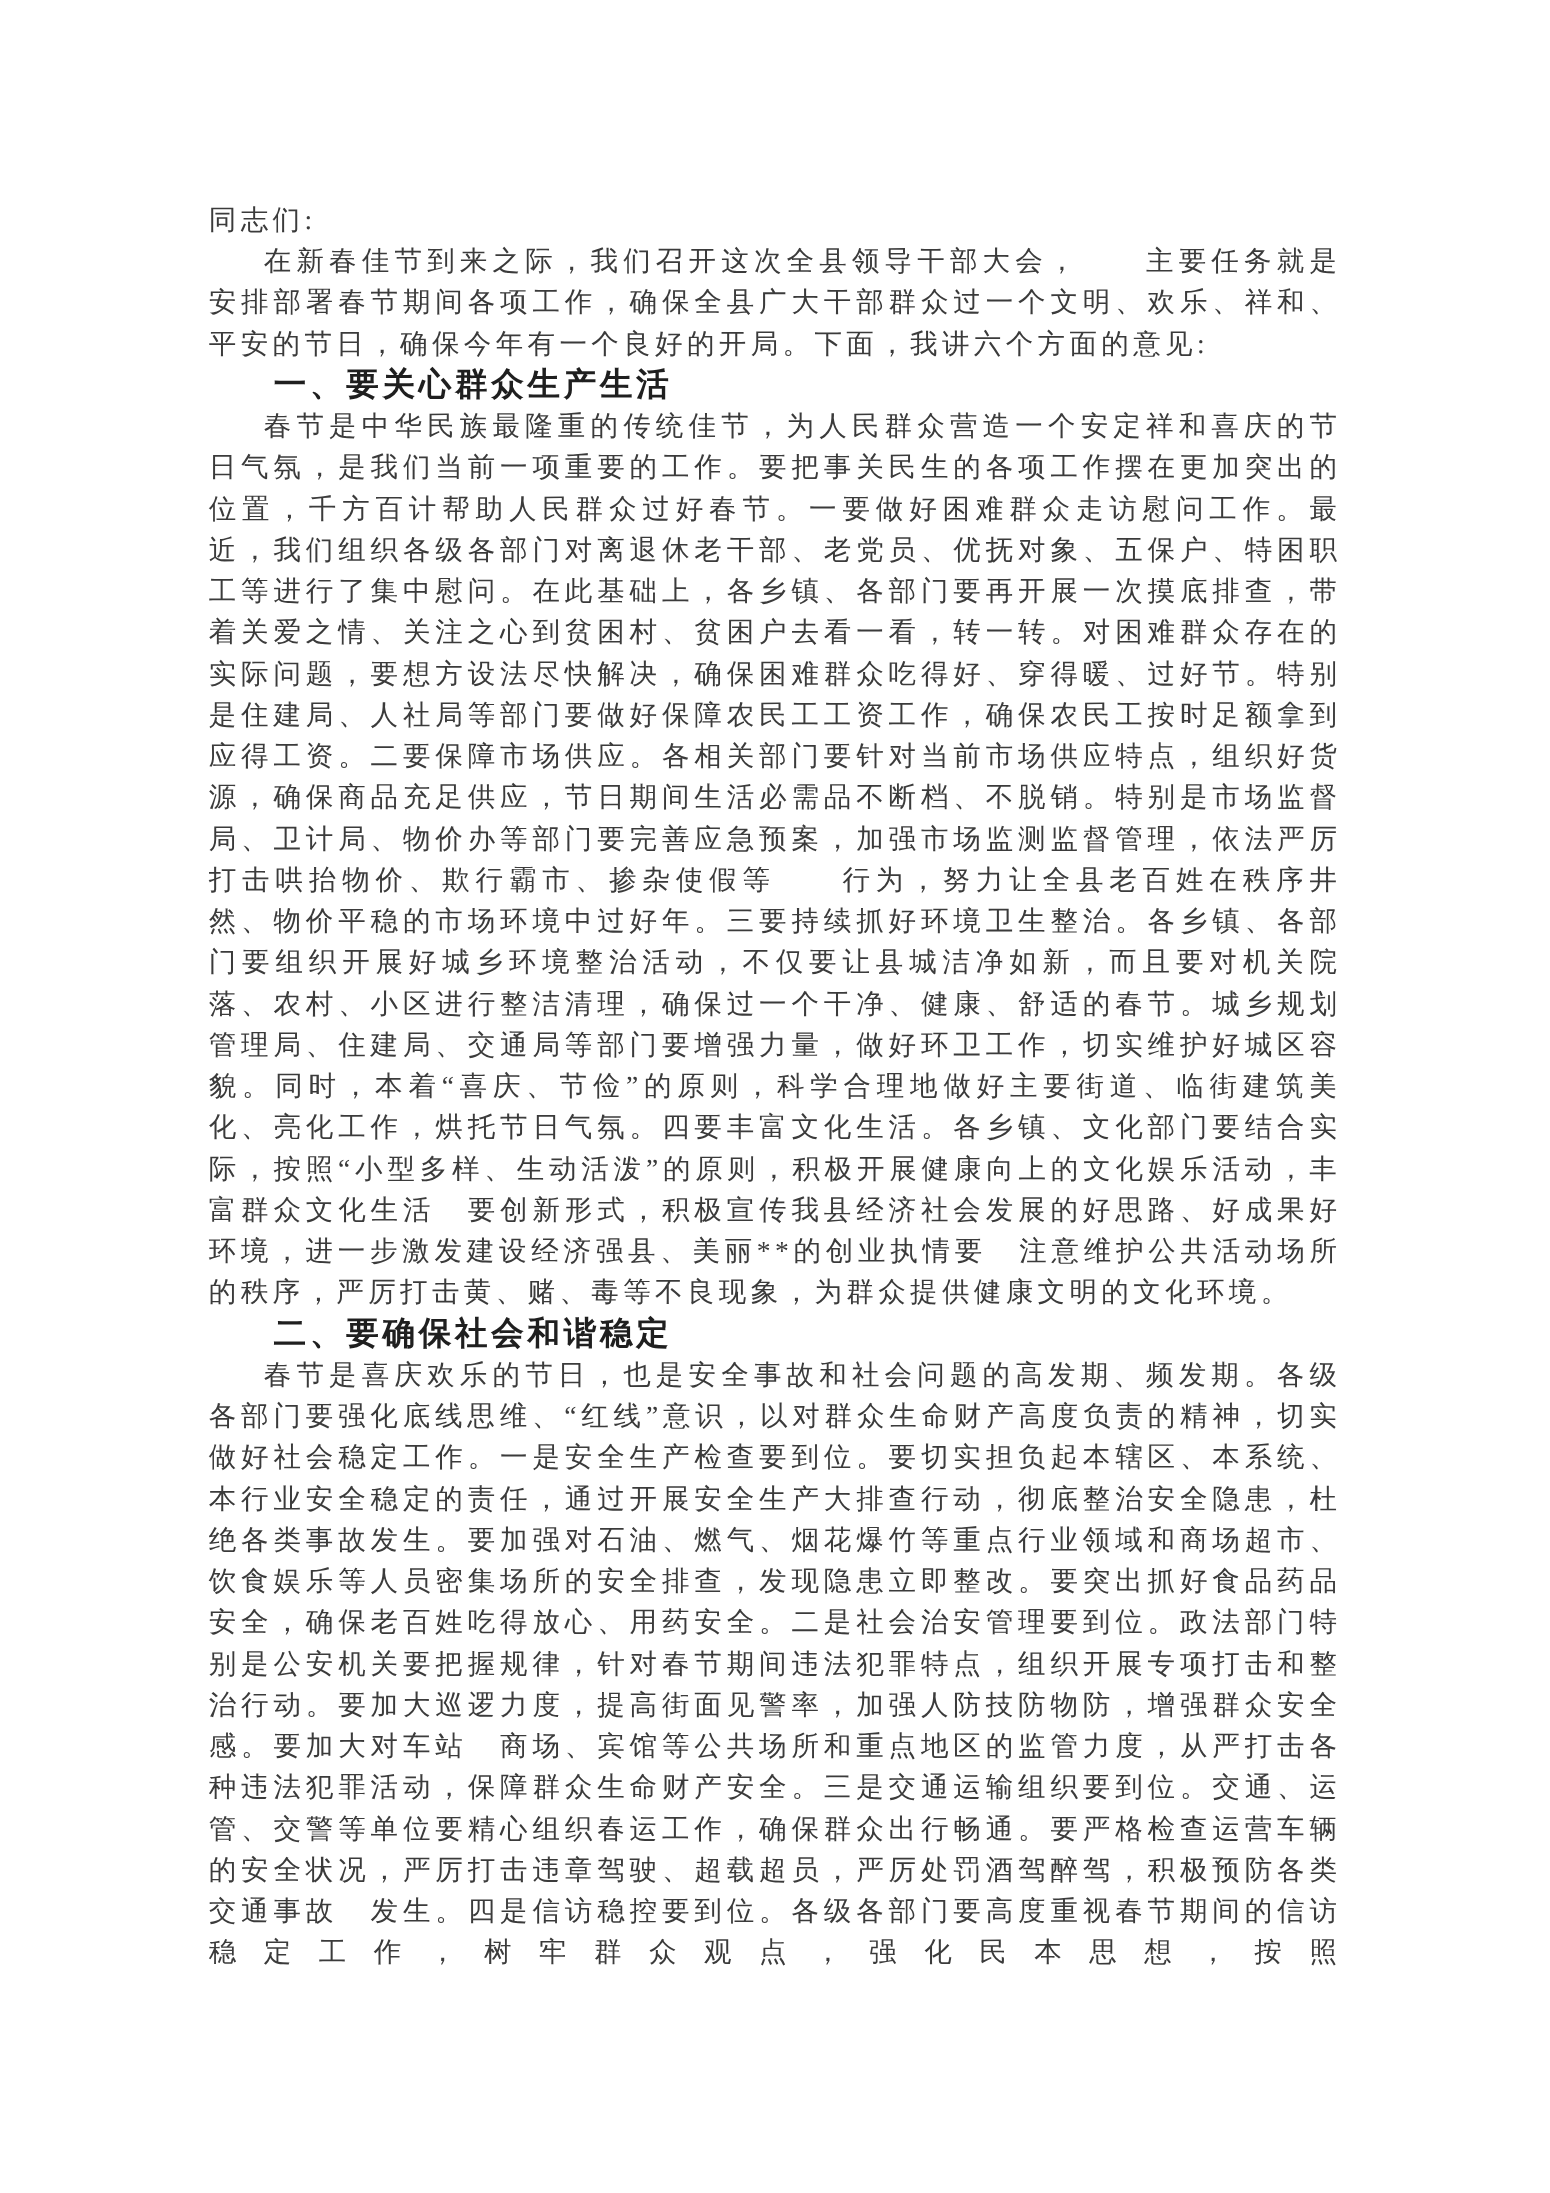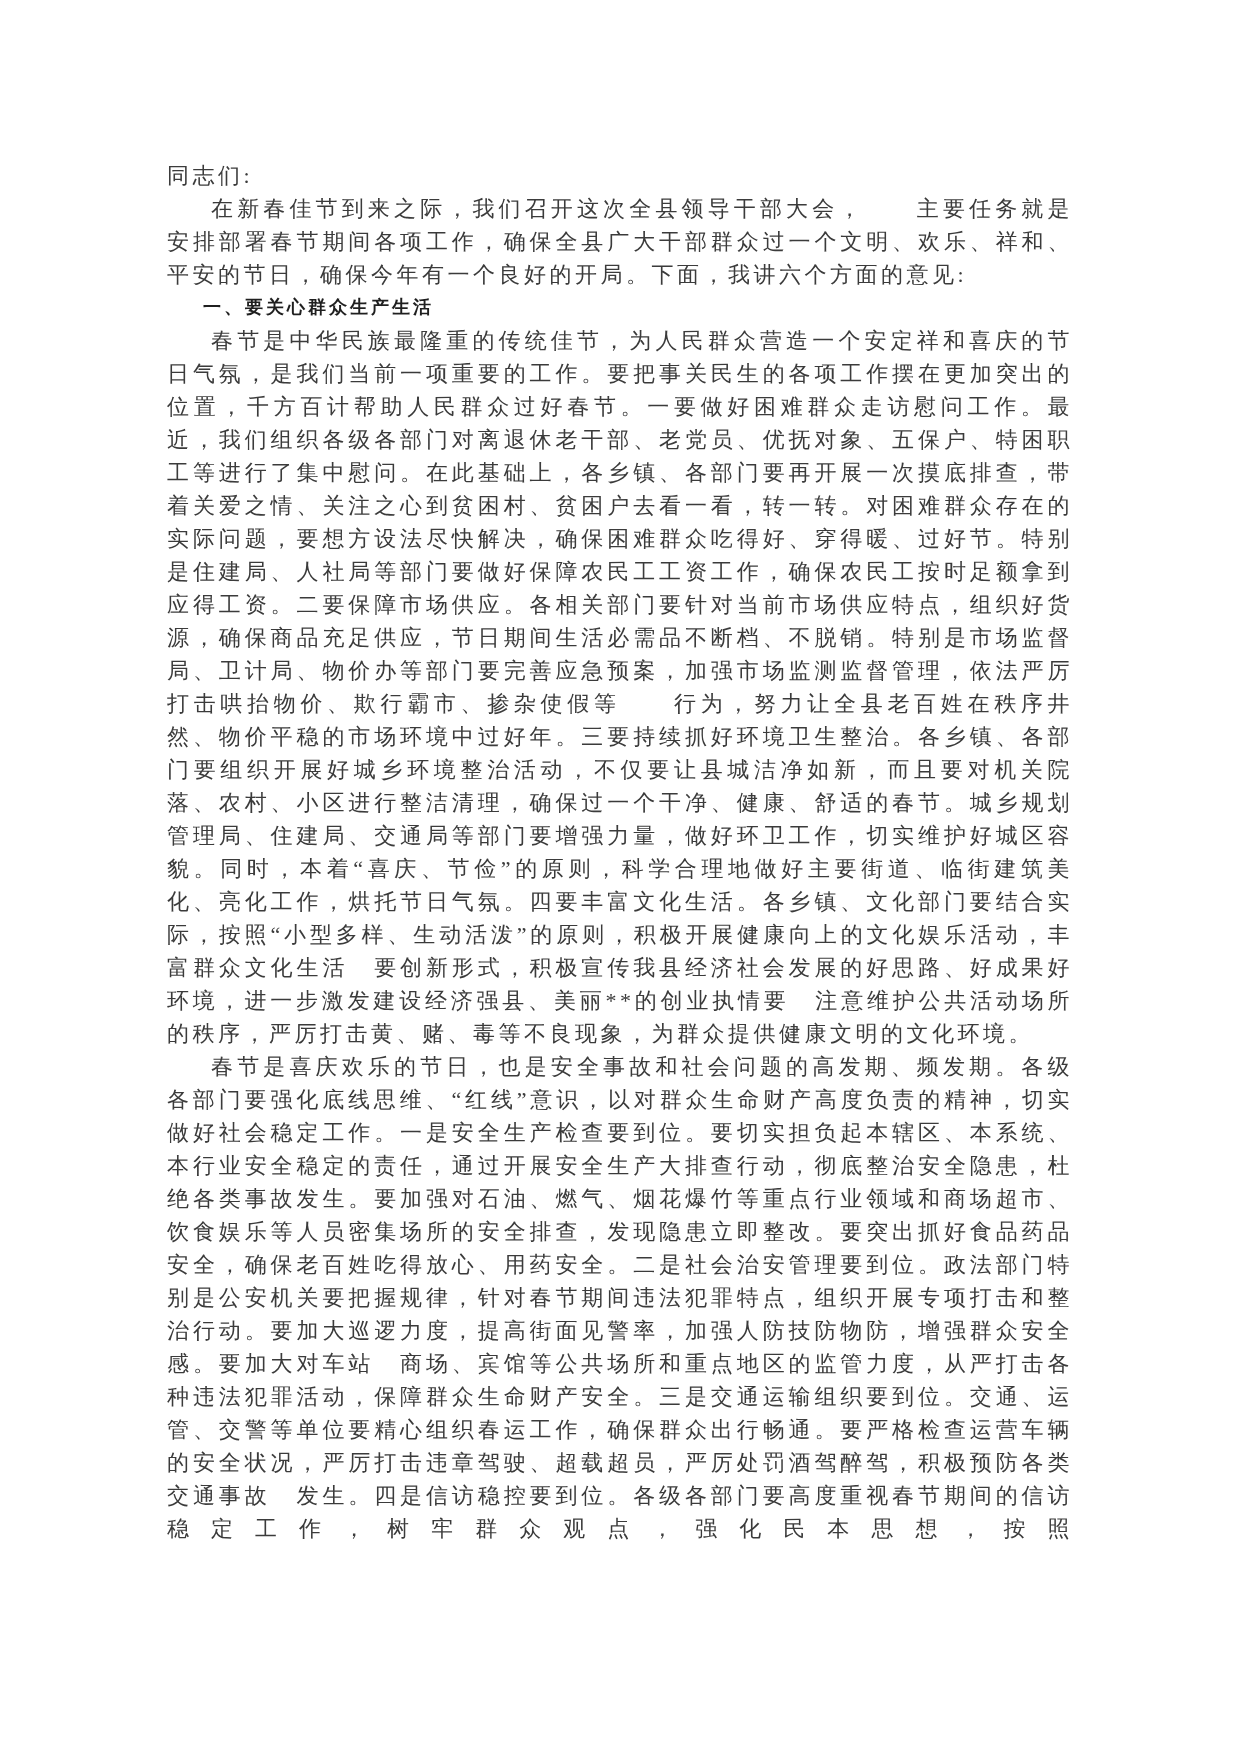--- a/index.html
+++ b/index.html
@@ -39,33 +39,34 @@
   .para.no-indent {
     text-indent: 0;
   }
   .para.cut-off {
     
     text-align-last: justify;
   }
   .section-heading {
     text-indent: 2em;
     font-family: "Liberation Sans", "DejaVu Sans", sans-serif;
-    font-size: 18px;
+    font-size: 26px;
     font-weight: bold;
     color: var(--heading);
     letter-spacing: 3px;
   }
 </style>
 </head>
 <body>
 
 <div class="doc-page">
   <p class="para no-indent">同志们:</p>
 
   <p class="para">在新春佳节到来之际，我们召开这次全县领导干部大会，　　主要任务就是安排部署春节期间各项工作，确保全县广大干部群众过一个文明、欢乐、祥和、平安的节日，确保今年有一个良好的开局。下面，我讲六个方面的意见:</p>
 
   <h2 class="section-heading">一、要关心群众生产生活</h2>
 
   <p class="para">春节是中华民族最隆重的传统佳节，为人民群众营造一个安定祥和喜庆的节日气氛，是我们当前一项重要的工作。要把事关民生的各项工作摆在更加突出的位置，千方百计帮助人民群众过好春节。一要做好困难群众走访慰问工作。最近，我们组织各级各部门对离退休老干部、老党员、优抚对象、五保户、特困职工等进行了集中慰问。在此基础上，各乡镇、各部门要再开展一次摸底排查，带着关爱之情、关注之心到贫困村、贫困户去看一看，转一转。对困难群众存在的实际问题，要想方设法尽快解决，确保困难群众吃得好、穿得暖、过好节。特别是住建局、人社局等部门要做好保障农民工工资工作，确保农民工按时足额拿到应得工资。二要保障市场供应。各相关部门要针对当前市场供应特点，组织好货源，确保商品充足供应，节日期间生活必需品不断档、不脱销。特别是市场监督局、卫计局、物价办等部门要完善应急预案，加强市场监测监督管理，依法严厉打击哄抬物价、欺行霸市、掺杂使假等　　行为，努力让全县老百姓在秩序井然、物价平稳的市场环境中过好年。三要持续抓好环境卫生整治。各乡镇、各部门要组织开展好城乡环境整治活动，不仅要让县城洁净如新，而且要对机关院落、农村、小区进行整洁清理，确保过一个干净、健康、舒适的春节。城乡规划管理局、住建局、交通局等部门要增强力量，做好环卫工作，切实维护好城区容貌。同时，本着“喜庆、节俭”的原则，科学合理地做好主要街道、临街建筑美化、亮化工作，烘托节日气氛。四要丰富文化生活。各乡镇、文化部门要结合实际，按照“小型多样、生动活泼”的原则，积极开展健康向上的文化娱乐活动，丰富群众文化生活　要创新形式，积极宣传我县经济社会发展的好思路、好成果好环境，进一步激发建设经济强县、美丽**的创业执情要　注意维护公共活动场所的秩序，严厉打击黄、赌、毒等不良现象，为群众提供健康文明的文化环境。</p>
 
+  <h2 class="section-heading">二、要确保社会和谐稳定</h2>
 
   <p class="para cut-off">春节是喜庆欢乐的节日，也是安全事故和社会问题的高发期、频发期。各级各部门要强化底线思维、“红线”意识，以对群众生命财产高度负责的精神，切实做好社会稳定工作。一是安全生产检查要到位。要切实担负起本辖区、本系统、本行业安全稳定的责任，通过开展安全生产大排查行动，彻底整治安全隐患，杜绝各类事故发生。要加强对石油、燃气、烟花爆竹等重点行业领域和商场超市、饮食娱乐等人员密集场所的安全排查，发现隐患立即整改。要突出抓好食品药品安全，确保老百姓吃得放心、用药安全。二是社会治安管理要到位。政法部门特别是公安机关要把握规律，针对春节期间违法犯罪特点，组织开展专项打击和整治行动。要加大巡逻力度，提高街面见警率，加强人防技防物防，增强群众安全感。要加大对车站　商场、宾馆等公共场所和重点地区的监管力度，从严打击各种违法犯罪活动，保障群众生命财产安全。三是交通运输组织要到位。交通、运管、交警等单位要精心组织春运工作，确保群众出行畅通。要严格检查运营车辆的安全状况，严厉打击违章驾驶、超载超员，严厉处罚酒驾醉驾，积极预防各类交通事故　发生。四是信访稳控要到位。各级各部门要高度重视春节期间的信访稳定工作，树牢群众观点，强化民本思想，按照</p>
 </div>
 
 </body></html>

